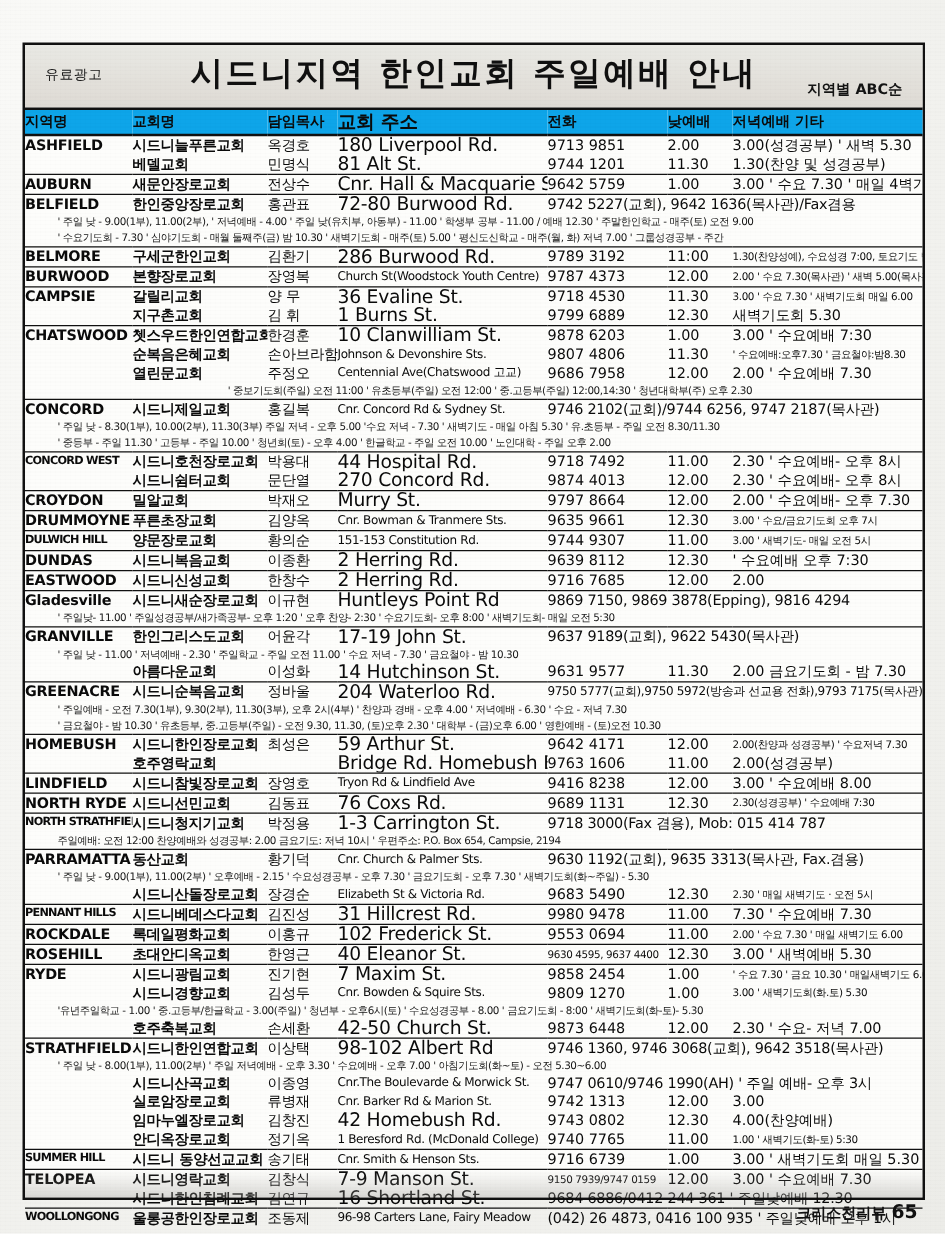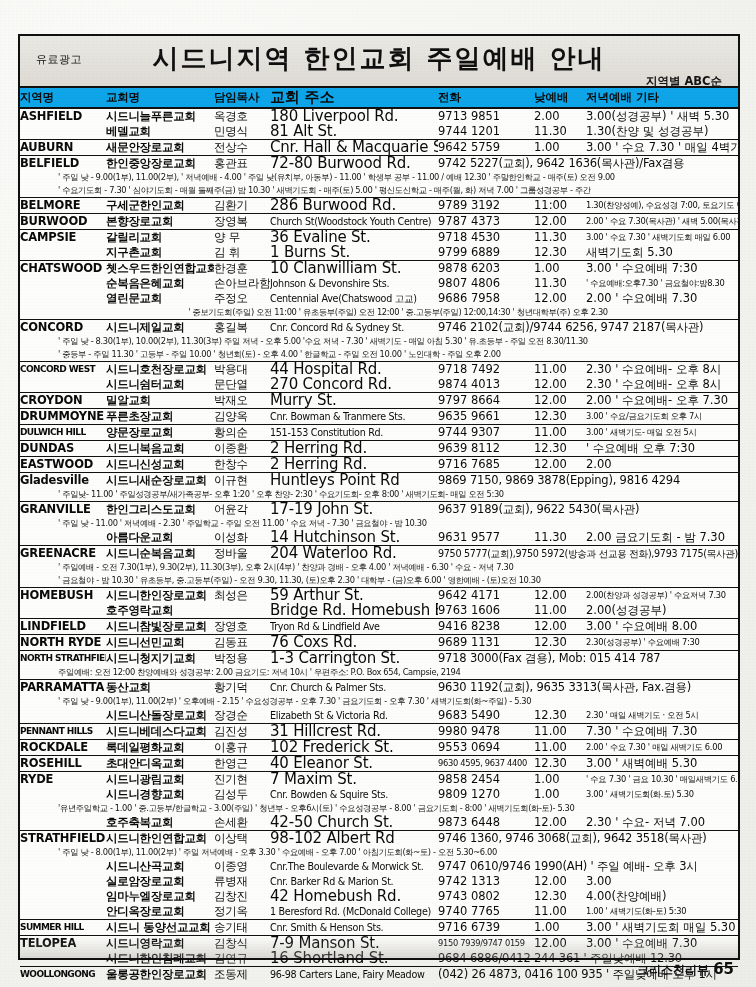--- a/index.html
+++ b/index.html
@@ -45,21 +45,21 @@
     letter-spacing:.5px;
   }
   .main-title{
     position:absolute;left:0;right:0;top:5px;
     text-align:center;
     font-family:"DejaVu Sans","Liberation Sans",sans-serif;
     font-size:26px;font-weight:bold;color:#101010;
     letter-spacing:2px;
   }
   .abc-order{
-    position:absolute;right:16px;top:38px;
+    position:absolute;right:16px;top:28px;
     font-size:11.5px;font-weight:bold;color:#141414;
   }
   
   table.dir{
     width:100%;border-collapse:collapse;table-layout:fixed;
     font-size:11px;color:#0b0b0b;
   }
   table.dir th,table.dir td{padding:0;vertical-align:middle;}
   thead th{
     height:17px;
@@ -77,21 +77,21 @@
   .c-addr{width:168px;font-size:15px;letter-spacing:-.2px;}
   .c-phone{width:96px;font-size:11.5px;text-align:left;}
   .c-day{width:52px;font-size:11.5px;text-align:left;padding-left:2px;}
   .c-eve{font-size:11.5px;padding-left:2px;}
   
   .wide{font-size:11.5px;white-space:nowrap;letter-spacing:-.2px;margin-left:26px;}
   
   tr.note td{
     height:13px;line-height:13px;
     font-size:8.3px;letter-spacing:-.35px;
-    padding-left:38px;color:#151515;white-space:nowrap;overflow:hidden;
+    padding-left:26px;color:#151515;white-space:nowrap;overflow:hidden;
   }
   .tiny{font-size:8.3px;letter-spacing:-.3px;}
   .sm{font-size:9.6px;letter-spacing:-.3px;}
   .c-region.reg-small{font-size:9px;letter-spacing:-.6px;}
   
   .footer{
     position:absolute;right:22px;bottom:8px;
     font-size:12px;font-weight:bold;color:#111;
   }
   .footer .pg{font-size:15px;}

